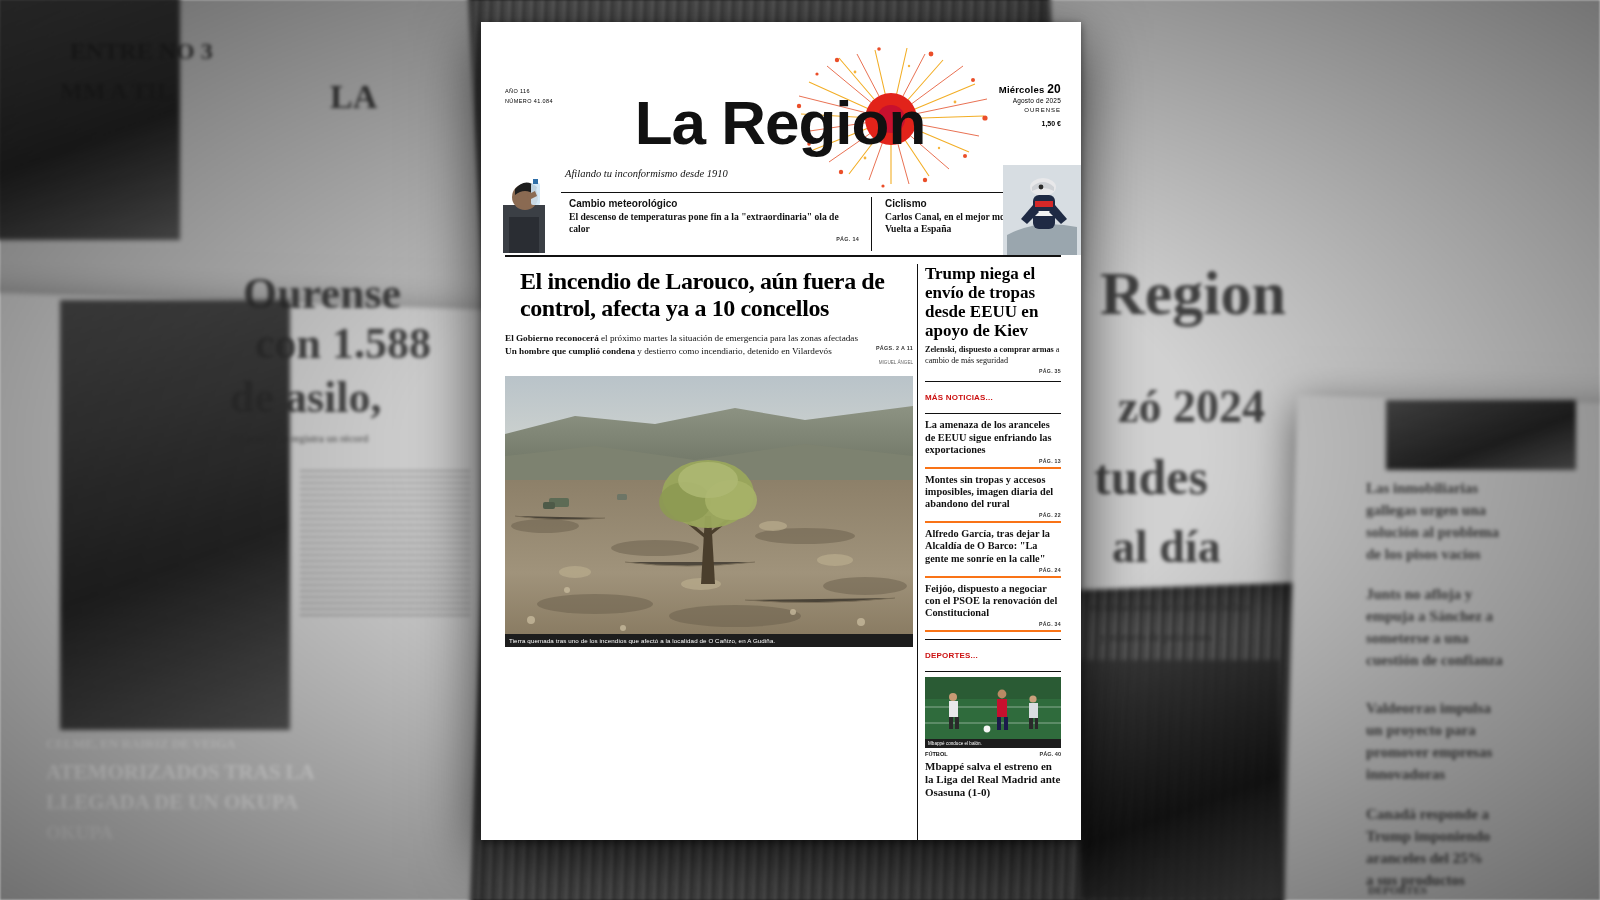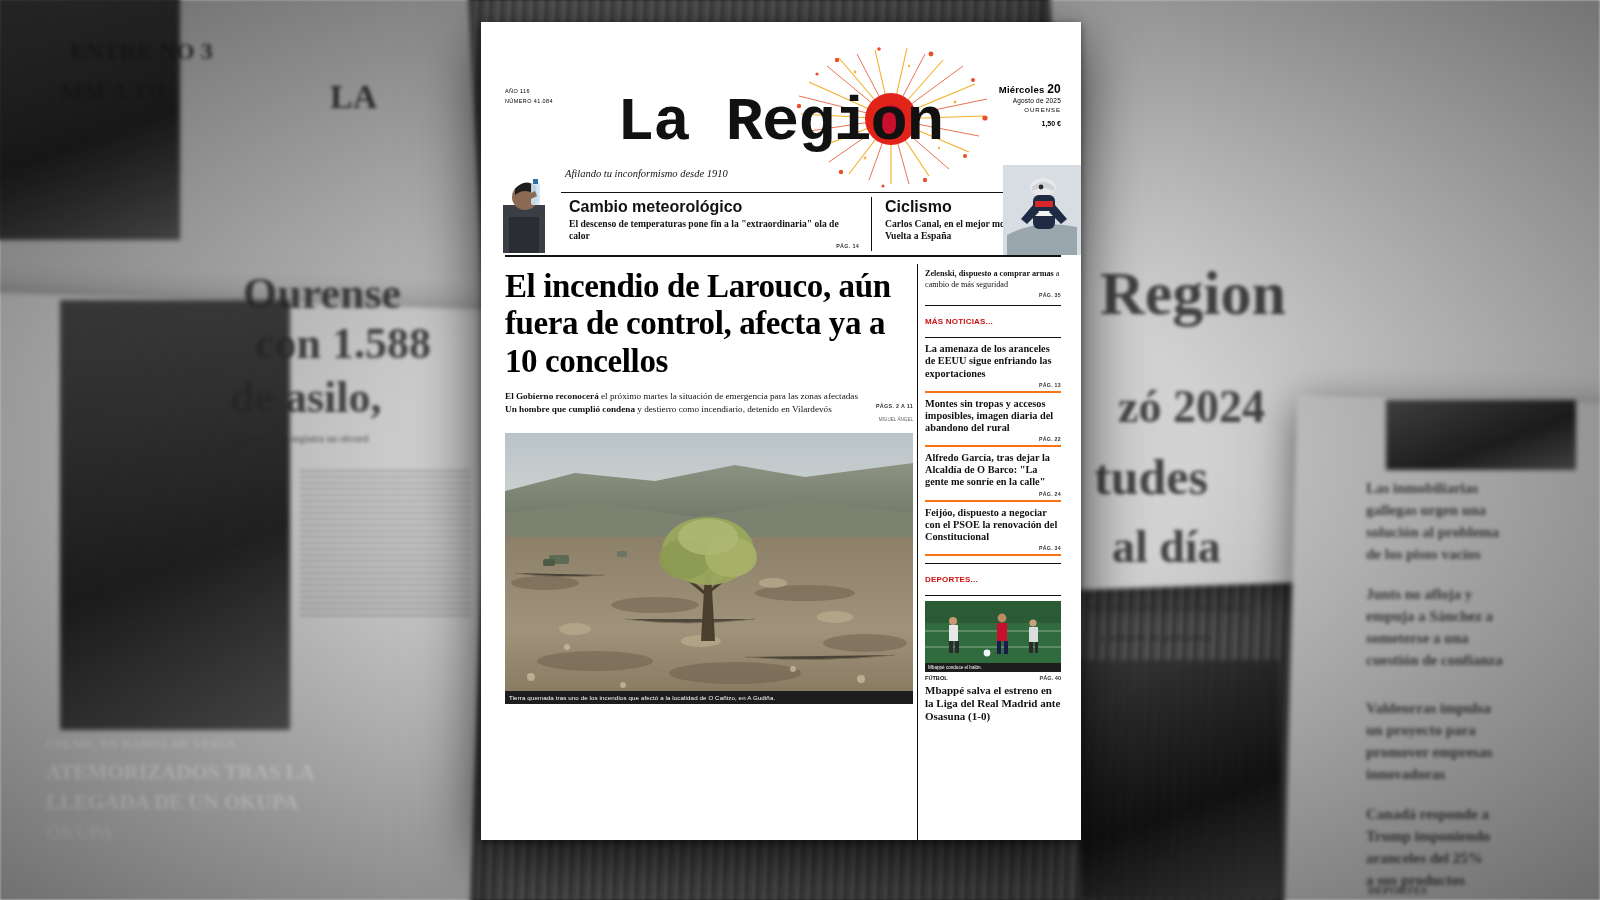--- a/index.html
+++ b/index.html
@@ -72,21 +72,21 @@
     font-family:"Liberation Sans", sans-serif;
   }
   .mr-date{font-size:9.5px;font-weight:bold;letter-spacing:.2px;}
   .mr-date .d{font-size:12px;}
   .mr-sub{font-size:6.5px;margin-top:1px;letter-spacing:.2px;}
   .mr-city{font-size:6px;margin-top:3px;letter-spacing:1px;}
   .mr-price{font-size:7px;margin-top:7px;font-weight:bold;}
 
   .logo{
     position:absolute;left:60px;top:28px;width:430px;text-align:center;
-    font-family:Liberation Mono, monospace;
+    font-family:Liberation Sans, sans-serif;
     font-weight:bold;font-size:62px;line-height:62px;color:#111;
     letter-spacing:-1px;
   }
   .tagline{
     position:absolute;left:60px;top:104px;width:250px;
     font-family:"Liberation Serif", serif;font-weight:normal;font-style:italic;
     font-size:10.5px;color:#111;
   }
   
   .splash{
@@ -96,42 +96,42 @@
 
   
   .teasers{
     position:relative;margin-top:2px;height:62px;
     border-top:1px solid #111;border-bottom:2px solid #111;
   }
   .teaser{position:absolute;top:5px;}
   .t1{left:64px;width:290px;}
   .t2{left:380px;width:210px;}
   .t-kicker{
-    font-family:"Liberation Sans", sans-serif;font-weight:bold;font-size:16px;color:#111;margin-bottom:2px;
+    font-family:"Liberation Sans", sans-serif;font-weight:bold;font-size:10px;color:#111;margin-bottom:2px;
   }
   .t-text{font-size:9.6px;line-height:1.26;color:#111;font-weight:bold;}
   .t-page{
     font-family:"Liberation Sans", sans-serif;font-size:5.4px;font-weight:bold;color:#333;
     float:right;margin-top:1px;letter-spacing:.3px;
   }
   .vdiv{position:absolute;left:366px;top:4px;width:1px;height:54px;background:#111;}
   .cyclist,.drinker{position:absolute;top:-28px;}
   .drinker{left:-14px;width:70px;height:88px;}
   .cyclist{right:-20px;width:78px;height:90px;}
 
   
   .body{position:relative;margin-top:7px;}
   .left{position:absolute;left:0;top:0;width:408px;}
   .right{position:absolute;left:420px;top:0;width:136px;}
   .rule-v{position:absolute;left:412px;top:0;width:1px;height:600px;background:#111;}
 
   .headline{
     font-family:"Liberation Serif", serif;font-weight:bold;
-    font-size:33px;line-height:1.13;color:#000;letter-spacing:-.4px;
-    margin:4px 0 10px 0;
+    font-size:24px;line-height:1.13;color:#000;letter-spacing:-.4px;
+    margin:4px 0 10px 15px;
   }
   .deck{font-size:9.2px;line-height:1.38;color:#111;}
   .deck b{font-weight:bold;}
   .deck .pg{
     font-family:"Liberation Sans", sans-serif;font-size:5.4px;font-weight:bold;float:right;letter-spacing:.3px;color:#333;
   }
   .photo{
     position:relative;margin-top:8px;width:408px;height:258px;overflow:hidden;background:#b9b2a4;
   }
   .caption{
@@ -391,20 +391,21 @@
               <circle cx="288" cy="236" r="3"></circle>
                 <circle cx="62" cy="214" r="3"></circle>
             </g>
           </svg>
         </div>
         <div class="caption">Tierra quemada tras uno de los incendios que afectó a la localidad de O Cañizo, en A Gudiña.</div>
       </div>
 
       <div class="right">
         <div>
+          <div class="r-head">Trump niega el envío de tropas desde EEUU en apoyo de Kiev</div>
           <div class="r-sub">
             <b>Zelenski, dispuesto a comprar armas</b><span> a cambio de más seguridad</span>
           </div>
           <div class="pg-r">PÁG. 35</div>
         </div>
 
         <div class="sec-label">MÁS NOTICIAS...</div>
 
         <div class="brief-wrap">
           <div class="brief">La amenaza de los aranceles de EEUU sigue enfriando las exportaciones</div>

